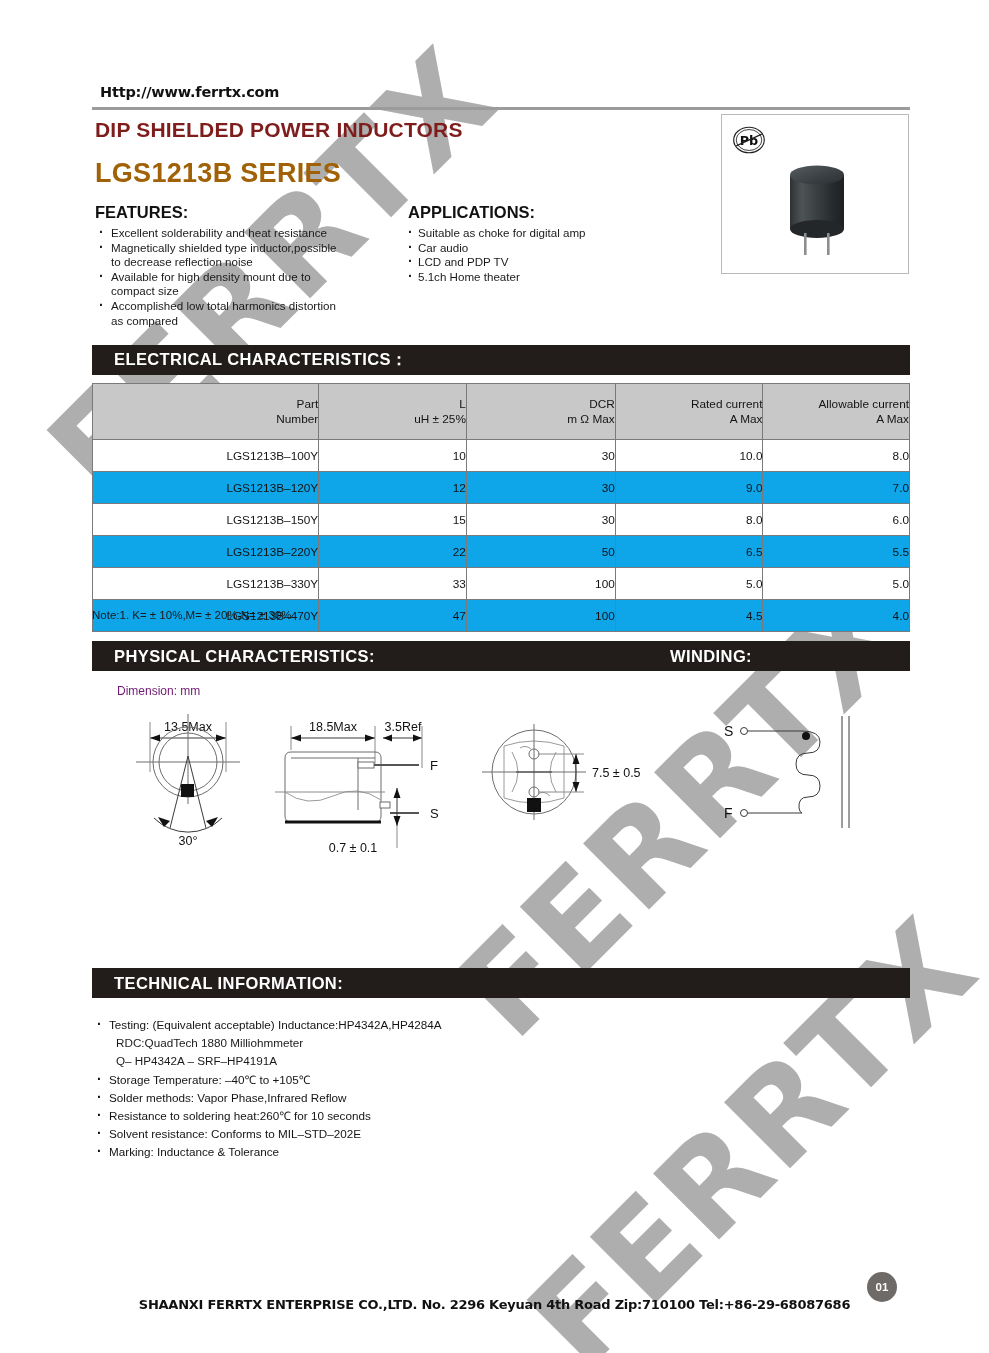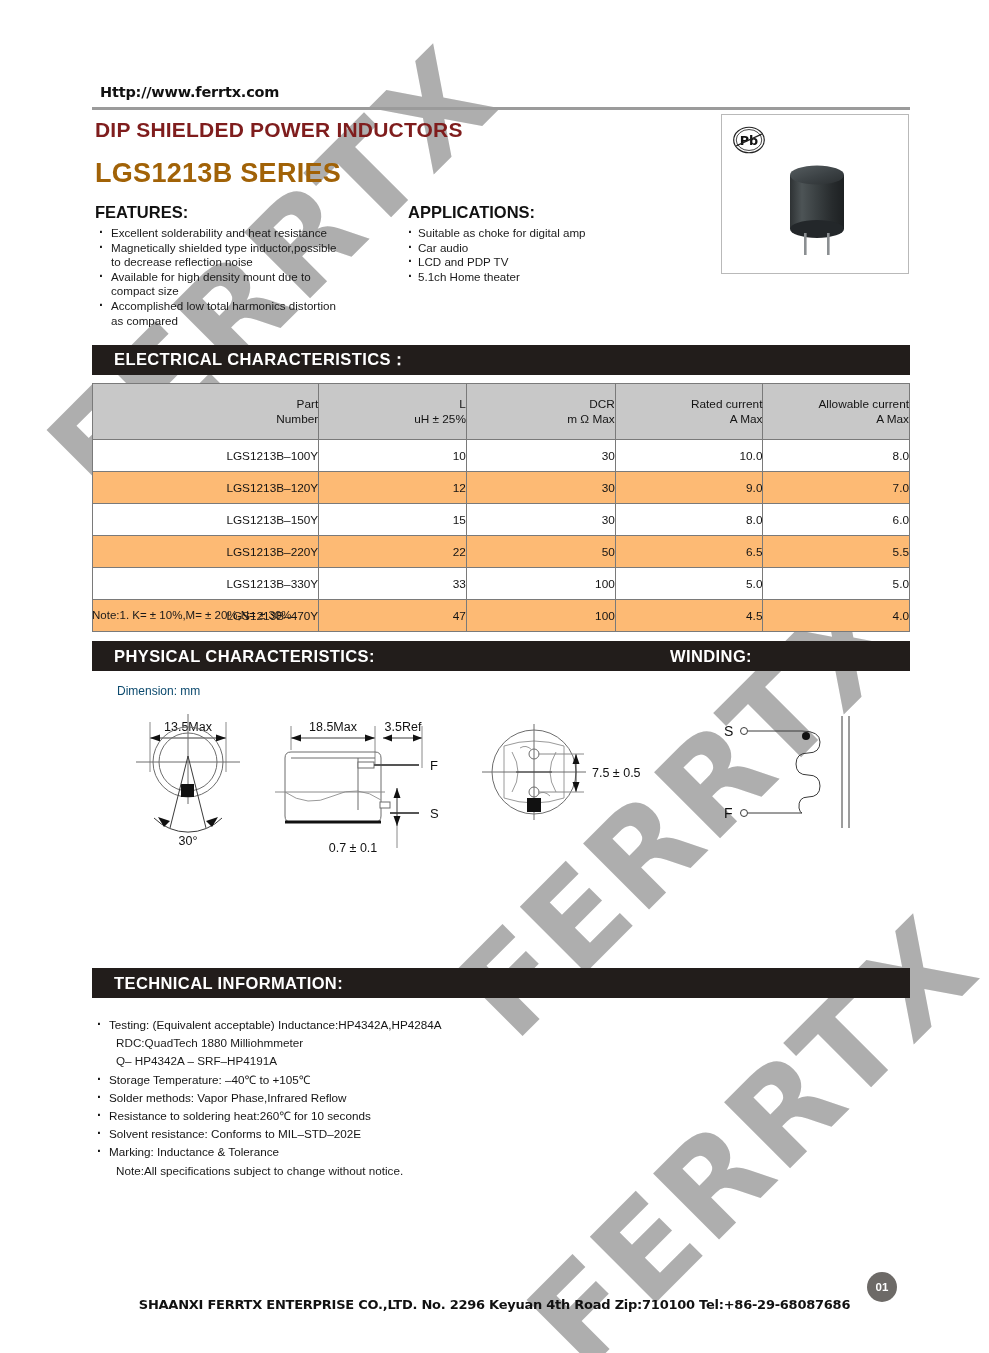--- a/index.html
+++ b/index.html
@@ -108,36 +108,36 @@
     font-size: 11.8px; background:#fff;
   }
   .etable td, .etable th {
     border: 1px solid #7a7a7a;
     text-align: right; font-weight: 400; color: #141414;
     padding: 0;
   }
   .etable thead th { background: #c8c8c8; height: 56px; line-height: 15px; }
   .etable tbody td { height: 32px; }
   .etable tbody tr.odd td { background: #ffffff; }
-  .etable tbody tr.even td { background: #fdba74; }
+  .etable tbody tr.even td { background: #0ea5e9; }
   .etable .c-part  { width: 193px; }
   .etable .c-l     { width: 126px; }
   .etable .c-dcr   { width: 127px; margin-left: 40px; }
   .etable .c-rated { width: 126px; }
   .etable .c-allow { width: 125px; }
 
   .tbl-note {
     position: absolute; left: 92px; top: 609px;
     font-size: 11.5px; color:#1a1a1a; z-index: 10;
   }
 
   
   .dim-label {
     position: absolute; left: 117px; top: 684px;
-    font-size: 12px; color:#0c4a6e; z-index: 10;
+    font-size: 12px; color:#701a75; z-index: 10;
   }
   .draw-area {
     position: absolute; left: 92px; top: 700px; width: 818px; height: 190px;
     z-index: 9;
   }
 
   
   .tech-list {
     position: absolute; left: 96px; top: 1016px; width: 560px; z-index: 10;
   }
@@ -420,21 +420,20 @@
 
   <div class="tech-list">
     <div class="li">Testing: (Equivalent acceptable) Inductance:HP4342A,HP4284A</div>
     <div class="cont">RDC:QuadTech 1880 Milliohmmeter</div>
     <div class="cont">Q– HP4342A – SRF–HP4191A</div>
     <div class="li">Storage Temperature: –40℃ to +105℃</div>
     <div class="li">Solder methods: Vapor Phase,Infrared Reflow</div>
     <div class="li">Resistance to soldering heat:260℃ for 10 seconds</div>
     <div class="li">Solvent resistance: Conforms to MIL–STD–202E</div>
     <div class="li">Marking: Inductance &amp; Tolerance</div>
-    <div class="cont">Note:All specifications subject to change without notice.</div>
   </div>
 
   <div class="footer-text">SHAANXI FERRTX ENTERPRISE CO.,LTD.  No. 2296 Keyuan 4th Road   Zip:710100  Tel:+86-29-68087686</div>
   <div class="page-badge">01</div>
 
   <div class="wm-layer">
     <div class="wm wm-1">FERRTX</div>
     <div class="wm wm-2">FERRTX</div>
     <div class="wm wm-3">FERRTX</div>
   </div>

